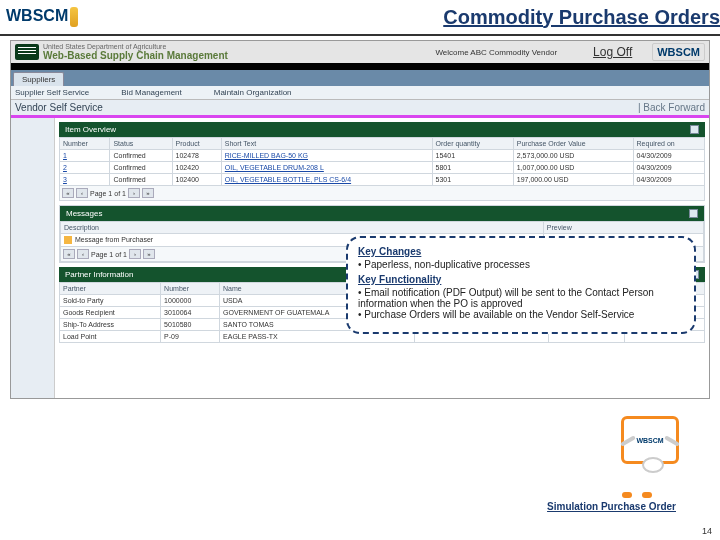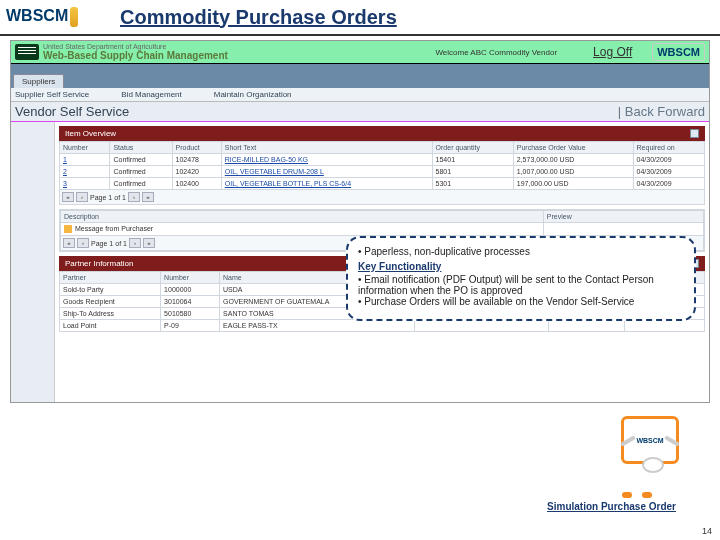--- a/index.html
+++ b/index.html
@@ -1,41 +1,41 @@
 <!DOCTYPE html>
 <html><head>
 <meta charset="utf-8">
 <style>
 *{box-sizing:border-box;margin:0;padding:0;font-family:Verdana,Arial,sans-serif}
 body{background:#fff;width:720px;height:540px;position:relative;overflow:hidden}
 .slide-header{display:flex;align-items:center;height:36px;border-bottom:2px solid #333}
 .logo-box{width:120px;height:36px;display:flex;align-items:center;padding-left:6px}
 .logo{font-weight:bold;font-size:16px;color:#003a6b}
 .logo .wheat{display:inline-block;width:8px;height:20px;background:linear-gradient(#f5c542,#e0a020);border-radius:3px;margin-left:2px;vertical-align:middle}
-.title{flex:1;text-align:left;font-size:20px;font-weight:bold;color:#1a3a6e;text-decoration:underline}
+.title{flex:1;text-align:right;font-size:20px;font-weight:bold;color:#1a3a6e;text-decoration:underline}
 .app-shell{margin:4px 10px 0 10px;border:1px solid #999;font-size:8px;color:#333;background:#fff}
-.app-top{display:flex;align-items:center;background:#86efac;padding:2px 4px;border-bottom:1px solid #000000}
+.app-top{display:flex;align-items:center;background:#e5e5e5;padding:2px 4px;border-bottom:7px solid #000000}
 .usda{width:24px;height:16px;background:#0a3a1a;border-radius:2px;margin-right:4px;position:relative}
 .usda:after{content:"";position:absolute;top:3px;left:3px;right:3px;height:1px;background:#fff;box-shadow:0 3px 0 #fff,0 6px 0 #fff}
 .app-titles .t1{font-size:7px;color:#666}
 .app-titles .t2{font-size:10px;color:#5a7a3a;font-weight:bold}
 .app-top .sp{flex:1}
 .app-top .welcome{font-size:8px;margin-right:36px}
 .app-top .logoff{font-size:12px;text-decoration:underline;margin-right:20px}
 .small-logo{font-weight:bold;font-size:11px;color:#003a6b;border:1px solid #ccc;padding:2px 4px;border-radius:2px}
-.tabrow{background:#6a8aa8;display:flex;height:24px;align-items:flex-end}
+.tabrow{background:#6a8aa8;display:flex;height:16px;align-items:flex-end}
 .tab{background:#d9e3ec;border:1px solid #889;border-bottom:none;padding:2px 8px;font-size:8px;margin-left:2px;border-radius:2px 2px 0 0}
 .subtab{background:#edf2f6;display:flex;padding:2px 4px;border-bottom:1px solid #bbb;font-size:8px}
 .subtab span{margin-right:32px;color:#345}
-.sectionbar{background:#e7edf3;padding:2px 4px;font-size:13px;color:#345;display:flex;border-bottom:1px solid #d946ef}
+.sectionbar{background:#e7edf3;padding:2px 4px;font-size:10px;color:#345;display:flex;border-bottom:3px solid #d946ef}
 .sectionbar .r{margin-left:auto;color:#678}
 .content{display:flex}
 .leftgutter{width:44px;background:#e7edf3;border-right:1px solid #ccc;min-height:280px}
 .main{flex:1;padding:4px}
-.panel-head{background:#7f1d1d;color:#fff;font-size:8px;padding:3px 6px;display:flex;align-items:center}
+.panel-head{background:#14532d;color:#fff;font-size:8px;padding:3px 6px;display:flex;align-items:center}
 .panel-head .sq{margin-left:auto;width:9px;height:9px;background:#dde8f0;border:1px solid #789}
 table.grid{width:100%;border-collapse:collapse;font-size:7px}
 table.grid th,table.grid td{border:1px solid #d0d7de;padding:2px 3px;text-align:left;white-space:nowrap;overflow:hidden}
 table.grid th{background:#eef2f6;color:#456;font-weight:normal}
 .pager{display:flex;align-items:center;gap:2px;padding:2px;font-size:7px;background:#f5f8fa;border:1px solid #d0d7de;border-top:none}
 .pbtn{width:12px;height:10px;background:#e0e6ec;border:1px solid #aab;display:flex;align-items:center;justify-content:center;font-size:6px}
 .msgbox{border:1px solid #d0d7de;margin-top:4px}
 .msgrow td .warn{display:inline-block;width:8px;height:8px;background:#f5b642;margin-right:3px;vertical-align:middle}
 .link{color:#1a4aa8;text-decoration:underline}
 .callout{position:absolute;top:236px;left:346px;width:350px;background:#fff;border:2px dashed #1a3a6e;border-radius:14px;padding:8px 10px;font-size:10px;color:#222;z-index:5}
@@ -141,20 +141,24 @@
         <span class="pbtn">«</span>
         <span class="pbtn">‹</span>
         <span>Page</span>
         <span>1</span>
         <span>of 1</span>
         <span class="pbtn">›</span>
         <span class="pbtn">»</span>
       </div>
 
       <div class="msgbox">
+        <div class="panel-head">
+          <span>Messages</span>
+            <span class="sq"></span>
+        </div>
         <table class="grid">
           <tbody>
               <tr>
                 <th>Description</th>
                 <th>Preview</th>
               </tr>
           <tr class="msgrow">
                 <td><span class="warn"></span><span>Message from Purchaser</span></td>
                 <td></td>
               </tr>
@@ -217,20 +221,21 @@
               <td></td>
               <td></td>
             </tr>
       </tbody>
         </table>
     </div>
   </div>
 </div>
 
 <div class="callout">
+  <div class="hd">Key Changes</div>
   <ul>
       <li>Paperless, non-duplicative processes</li>
     </ul>
   <div class="hd">Key Functionality</div>
   <ul>
     <li>Email notification (PDF Output) will be sent to the Contact Person information when the PO is approved</li>
     <li>Purchase Orders will be available on the Vendor Self-Service</li>
   </ul>
 </div>
 

